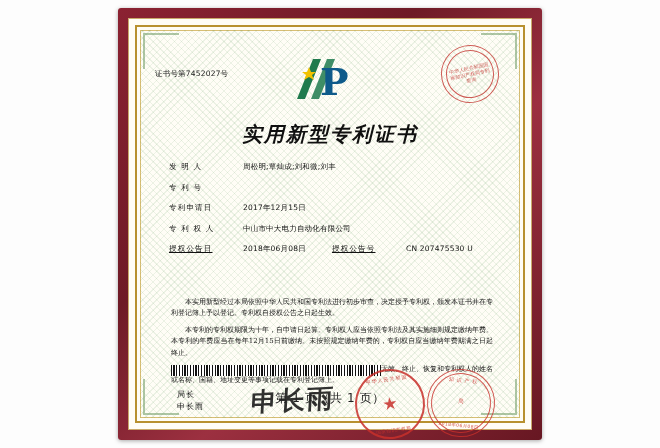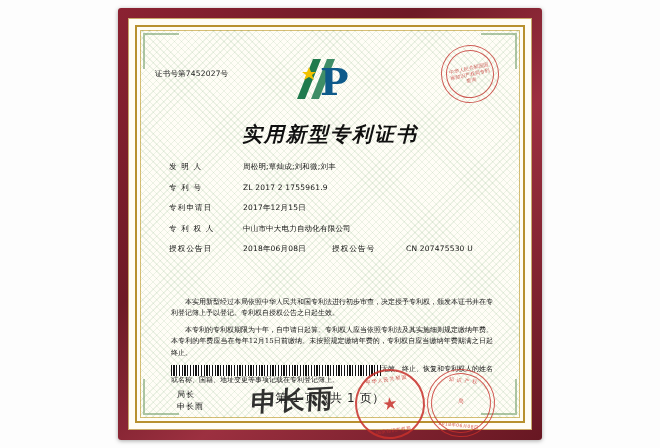--- a/index.html
+++ b/index.html
@@ -77,21 +77,21 @@
   }
 
   .fields{position:absolute;left:14px;top:118px;right:10px;}
   .frow{display:flex;font-size:7.5px;color:#111;line-height:12px;margin-bottom:8.5px;}
   .flabel{
     width:74px;flex:0 0 74px;letter-spacing:1.2px;color:#111;
   }
   .fvalue{flex:1;color:#111;letter-spacing:.2px;}
   .frow2{display:flex;font-size:7.5px;color:#111;line-height:12px;margin-bottom:8.5px;}
   .half{display:flex;flex:1;}
-  .half .flabel{width:74px;flex:0 0 74px;}
+  .half .flabel{width:74px;flex:0 0 74px;text-decoration:underline;}
 
   .para{
     position:absolute;left:16px;right:12px;top:254px;
     font-size:7px;line-height:11.4px;color:#141414;text-align:justify;
     font-family:"DejaVu Serif","Liberation Serif",serif;
   }
   .para p{margin:0 0 5px 0;text-indent:14px;}
 
   .barcode{
     position:absolute;left:16px;top:322px;width:210px;height:11px;
@@ -178,21 +178,20 @@
         <div class="fields">
 
 
           <div class="frow">
             <div class="flabel">发 明 人</div>
             <div class="fvalue">周松明;覃灿成;刘和微;刘丰</div>
           </div>
 
           <div class="frow">
             <div class="flabel">专 利 号</div>
-            <div class="fvalue">ZL 2017 2 1755961.9</div>
           </div>
 
           <div class="frow">
             <div class="flabel">专利申请日</div>
             <div class="fvalue">2017年12月15日</div>
           </div>
 
           <div class="frow">
             <div class="flabel">专 利 权 人</div>
             <div class="fvalue">中山市中大电力自动化有限公司</div>

